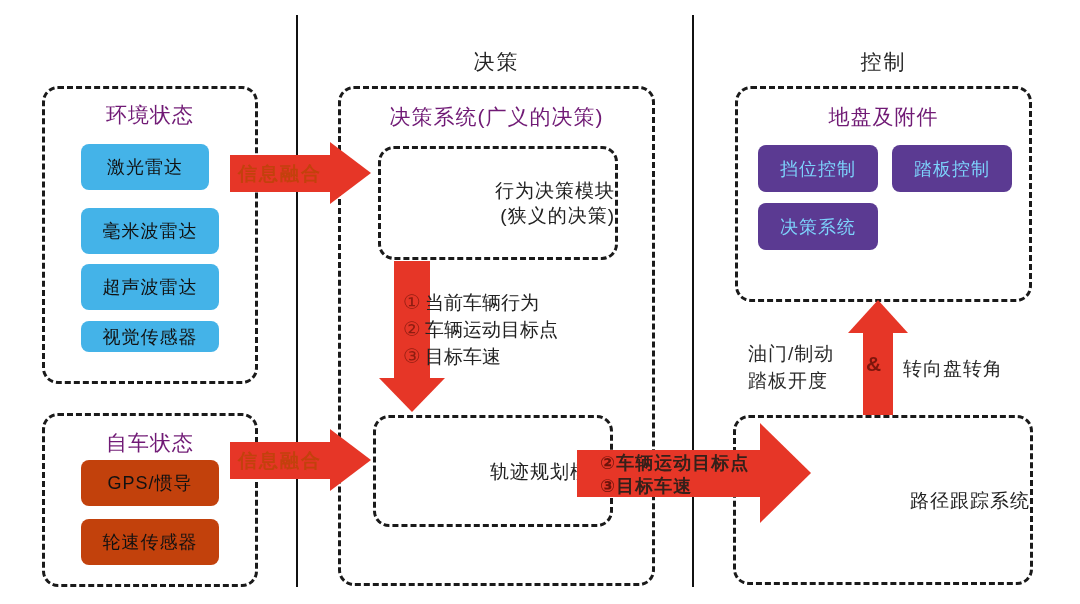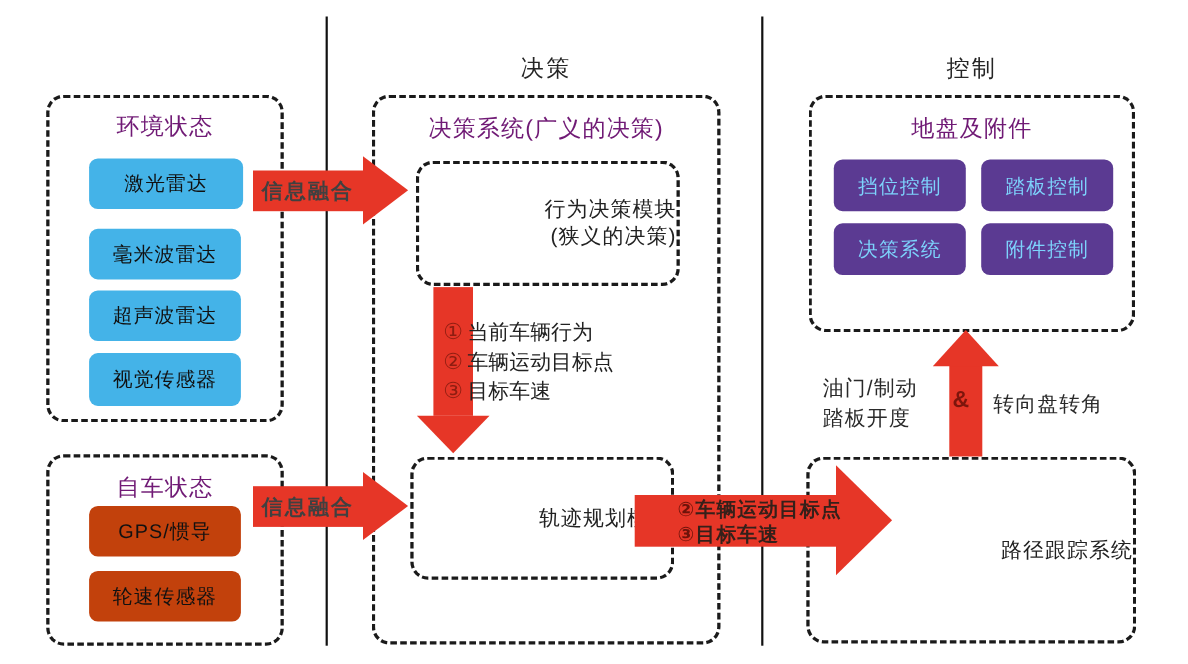--- a/index.html
+++ b/index.html
@@ -16,21 +16,21 @@
   .chip.blue{background:#44b3e8;}
   .chip.green{background:#c2410c;}
   .chip.purple{background:#5b3a92;color:#7dd3fc;}
   .arrow-body{position:absolute;background:#e63627;z-index:3;}
   .tri{position:absolute;width:0;height:0;z-index:3;}
   .tri-right-top{border-top:31px solid transparent;border-bottom:31px solid transparent;border-left:41px solid #e63627;}
   .tri-right-big{border-top:50px solid transparent;border-bottom:50px solid transparent;border-left:51px solid #e63627;}
   .tri-down{border-left:33px solid transparent;border-right:33px solid transparent;border-top:34px solid #e63627;}
   .tri-up{border-left:30px solid transparent;border-right:30px solid transparent;border-bottom:33px solid #e63627;}
   .fusion-label{position:absolute;display:flex;align-items:center;justify-content:center;
-        font-size:19px;font-weight:bold;color:#404040;letter-spacing:2px;z-index:4;}
+        font-size:19px;font-weight:bold;color:#c2410c;letter-spacing:2px;z-index:4;}
   .steps{position:absolute;z-index:4;font-size:19px;line-height:27px;white-space:nowrap;color:#222;}
   .steps .num{color:#8e1d11;font-size:20px;margin-right:4px;}
   .arrow-steps{position:absolute;z-index:4;font-size:18px;line-height:23px;white-space:nowrap;color:#35201a;font-weight:bold;letter-spacing:1px;}
   .arrow-steps .num{color:#6e130a;}
   .free-label{position:absolute;z-index:4;font-size:19px;color:#2a2a2a;letter-spacing:1px;white-space:nowrap;line-height:27px;}
   .amp{position:absolute;z-index:4;font-size:21px;color:#7d150c;font-weight:bold;}
   .center-text{display:flex;flex-direction:column;align-items:flex-end;justify-content:center;height:100%;
         font-size:19px;color:#222;letter-spacing:1px;line-height:25px;}
 </style>
 </head>
@@ -39,24 +39,24 @@
 <div class="stage">
 
   <div class="divider" style="left:296px;"></div>
   <div class="divider" style="left:692px;"></div>
 
   <div class="col-header" style="left:338px;width:317px;">决策</div>
   <div class="col-header" style="left:735px;width:297px;">控制</div>
 
   <div class="dash-box" style="left:42px;top:86px;width:216px;height:298px;">
     <div class="box-title" style="top:12px;">环境状态</div>
-    <div class="chip blue" style="left:36px;top:55px;width:140px;height:46px;">激光雷达</div>
+    <div class="chip blue" style="left:36px;top:55px;width:128px;height:46px;">激光雷达</div>
     <div class="chip blue" style="left:36px;top:119px;width:138px;height:46px;">毫米波雷达</div>
     <div class="chip blue" style="left:36px;top:175px;width:138px;height:46px;">超声波雷达</div>
-    <div class="chip blue" style="left:36px;top:232px;width:138px;height:48px;">视觉传感器</div>
+    <div class="chip blue" style="left:36px;top:232px;width:138px;height:31px;">视觉传感器</div>
   </div>
 
   <div class="dash-box" style="left:42px;top:413px;width:216px;height:174px;">
     <div class="box-title" style="top:13px;">自车状态</div>
     <div class="chip green" style="left:36px;top:44px;width:138px;height:46px;">GPS/惯导</div>
     <div class="chip green" style="left:36px;top:103px;width:138px;height:46px;">轮速传感器</div>
   </div>
 
   <div class="arrow-body" style="left:230px;top:155px;width:100px;height:37px;"></div>
   <div class="tri tri-right-top" style="left:330px;top:142px;"></div>
@@ -84,31 +84,30 @@
   <div class="arrow-body" style="left:394px;top:261px;width:36px;height:117px;"></div>
   <div class="tri tri-down" style="left:379px;top:378px;"></div>
   <div class="steps" style="left:403px;top:289px;">
     <div><span class="num">①</span><span>当前车辆行为</span></div>
     <div><span class="num">②</span><span>车辆运动目标点</span></div>
     <div><span class="num">③</span><span>目标车速</span></div>
   </div>
 
   <div class="arrow-body" style="left:577px;top:450px;width:183px;height:47px;"></div>
   <div class="tri tri-right-big" style="left:760px;top:423px;"></div>
-  <div class="arrow-steps" style="left:616px;top:452px;">
+  <div class="arrow-steps" style="left:600px;top:452px;">
     <div><span class="num">②</span><span>车辆运动目标点</span></div>
     <div><span class="num">③</span><span>目标车速</span></div>
   </div>
 
   <div class="dash-box" style="left:735px;top:86px;width:297px;height:216px;">
     <div class="box-title" style="top:14px;">地盘及附件</div>
     <div class="chip purple" style="left:20px;top:56px;width:120px;height:47px;">挡位控制</div>
     <div class="chip purple" style="left:154px;top:56px;width:120px;height:47px;">踏板控制</div>
     <div class="chip purple" style="left:20px;top:114px;width:120px;height:47px;">决策系统</div>
-    <div class="chip purple" style="left:154px;top:114px;width:120px;height:47px;">附件控制</div>
   </div>
 
   <div class="dash-box" style="left:733px;top:415px;width:300px;height:170px;">
     <div class="center-text">
       <span>路径跟踪系统</span>
     </div>
   </div>
 
   <div class="arrow-body" style="left:863px;top:332px;width:30px;height:83px;"></div>
   <div class="tri tri-up" style="left:848px;top:300px;"></div>

